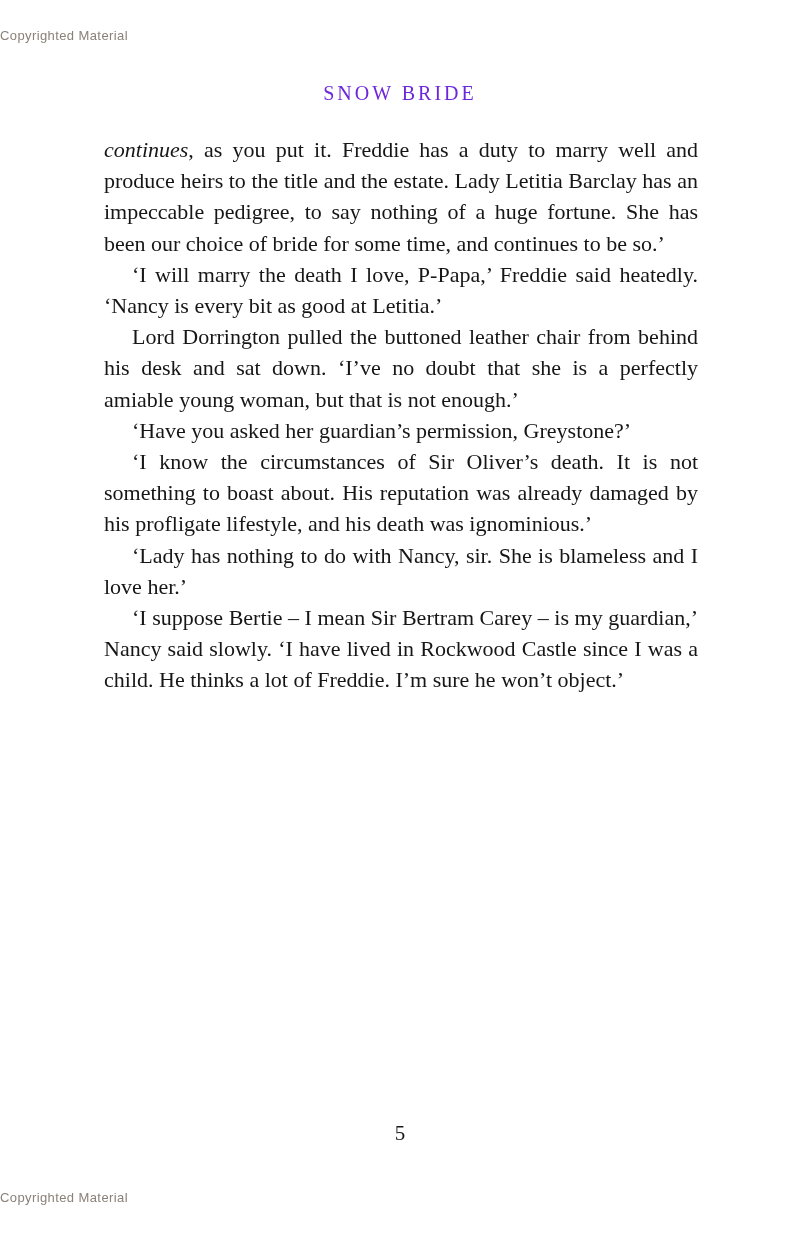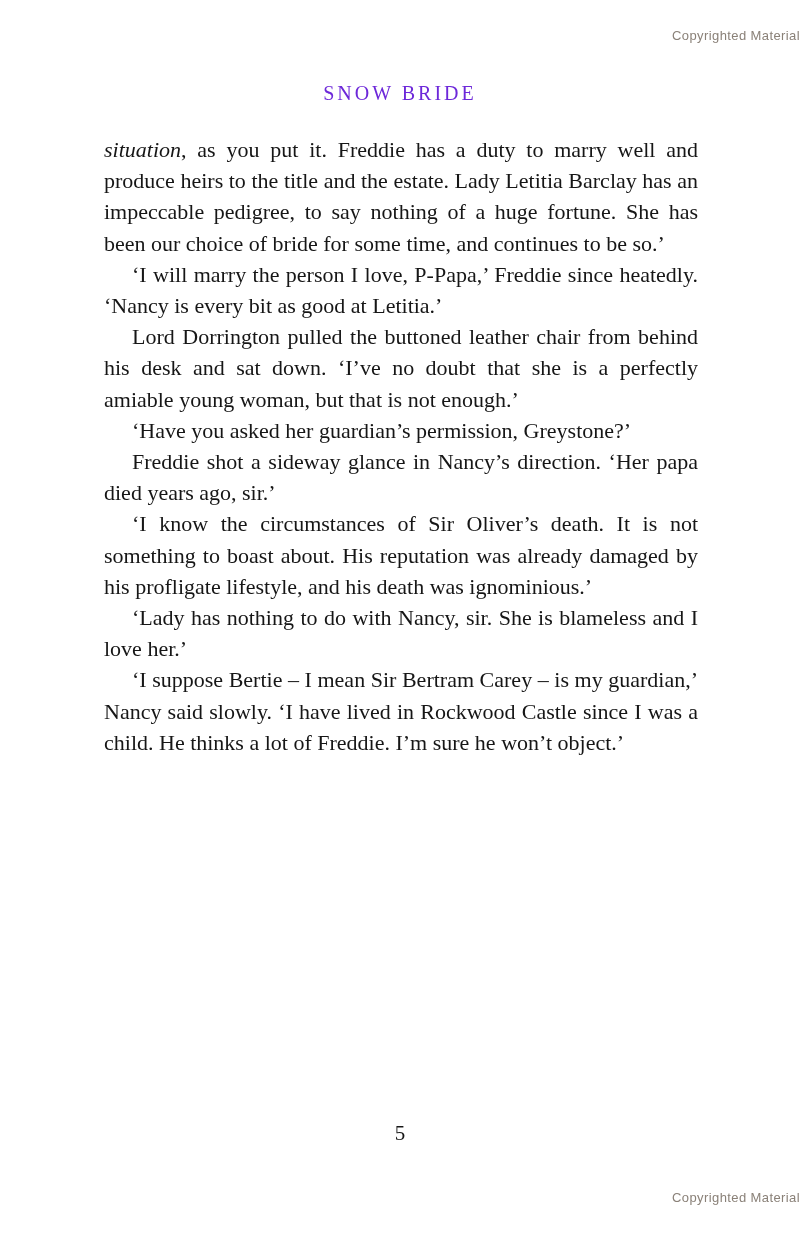--- a/index.html
+++ b/index.html
@@ -13,21 +13,21 @@
     height: 1233px;
     background: #ffffff;
     font-family: "Liberation Serif", serif;
     color: #1c1c1c;
     overflow: hidden;
   }
   .copyright {
     position: absolute;
     left: 0;
     width: 100%;
-    text-align: right;
+    text-align: left;
     font-family: "Liberation Sans", sans-serif;
     font-size: 13px;
     color: #8a8178;
     letter-spacing: 0.4px;
   }
   .copyright.top { top: 28px; }
   .copyright.bottom { top: 1190px; }
   .running-header {
     position: absolute;
     top: 82px;
@@ -65,25 +65,24 @@
 </head>
 <body>
 
 <div class="page">
 
   <div class="copyright top">Copyrighted Material</div>
 
   <div class="running-header">SNOW BRIDE</div>
 
   <div class="body-text" id="body-text">
-      <p class="para"><i>situation</i>, as you put it. Freddie has a duty to marry well and produce heirs to the title and the estate. Lady Letitia Barclay has an impeccable pedigree, to say nothing of a huge fortune. She has been our choice of bride for some time, and continues to be so.’</p>
-      <p class="para indent">‘I will marry the person I love, P-Papa,’ Freddie since heatedly. ‘Nancy is every bit as good at Letitia.’</p>
+      <p class="para"><i>continues</i>, as you put it. Freddie has a duty to marry well and produce heirs to the title and the estate. Lady Letitia Barclay has an impeccable pedigree, to say nothing of a huge fortune. She has been our choice of bride for some time, and continues to be so.’</p>
+      <p class="para indent">‘I will marry the death I love, P-Papa,’ Freddie said heatedly. ‘Nancy is every bit as good at Letitia.’</p>
       <p class="para indent">Lord Dorrington pulled the buttoned leather chair from behind his desk and sat down. ‘I’ve no doubt that she is a perfectly amiable young woman, but that is not enough.’</p>
       <p class="para indent">‘Have you asked her guardian’s permission, Greystone?’</p>
-      <p class="para indent">Freddie shot a sideway glance in Nancy’s direction. ‘Her papa died years ago, sir.’</p>
       <p class="para indent">‘I know the circumstances of Sir Oliver’s death. It is not something to boast about. His reputation was already damaged by his profligate lifestyle, and his death was ignominious.’</p>
       <p class="para indent">‘Lady has nothing to do with Nancy, sir. She is blameless and I love her.’</p>
       <p class="para indent">‘I suppose Bertie – I mean Sir Bertram Carey – is my guardian,’ Nancy said slowly. ‘I have lived in Rockwood Castle since I was a child. He thinks a lot of Freddie. I’m sure he won’t object.’</p>
     </div>
 
   <div class="page-number">5</div>
 
   <div class="copyright bottom">Copyrighted Material</div>
 
 </div>

